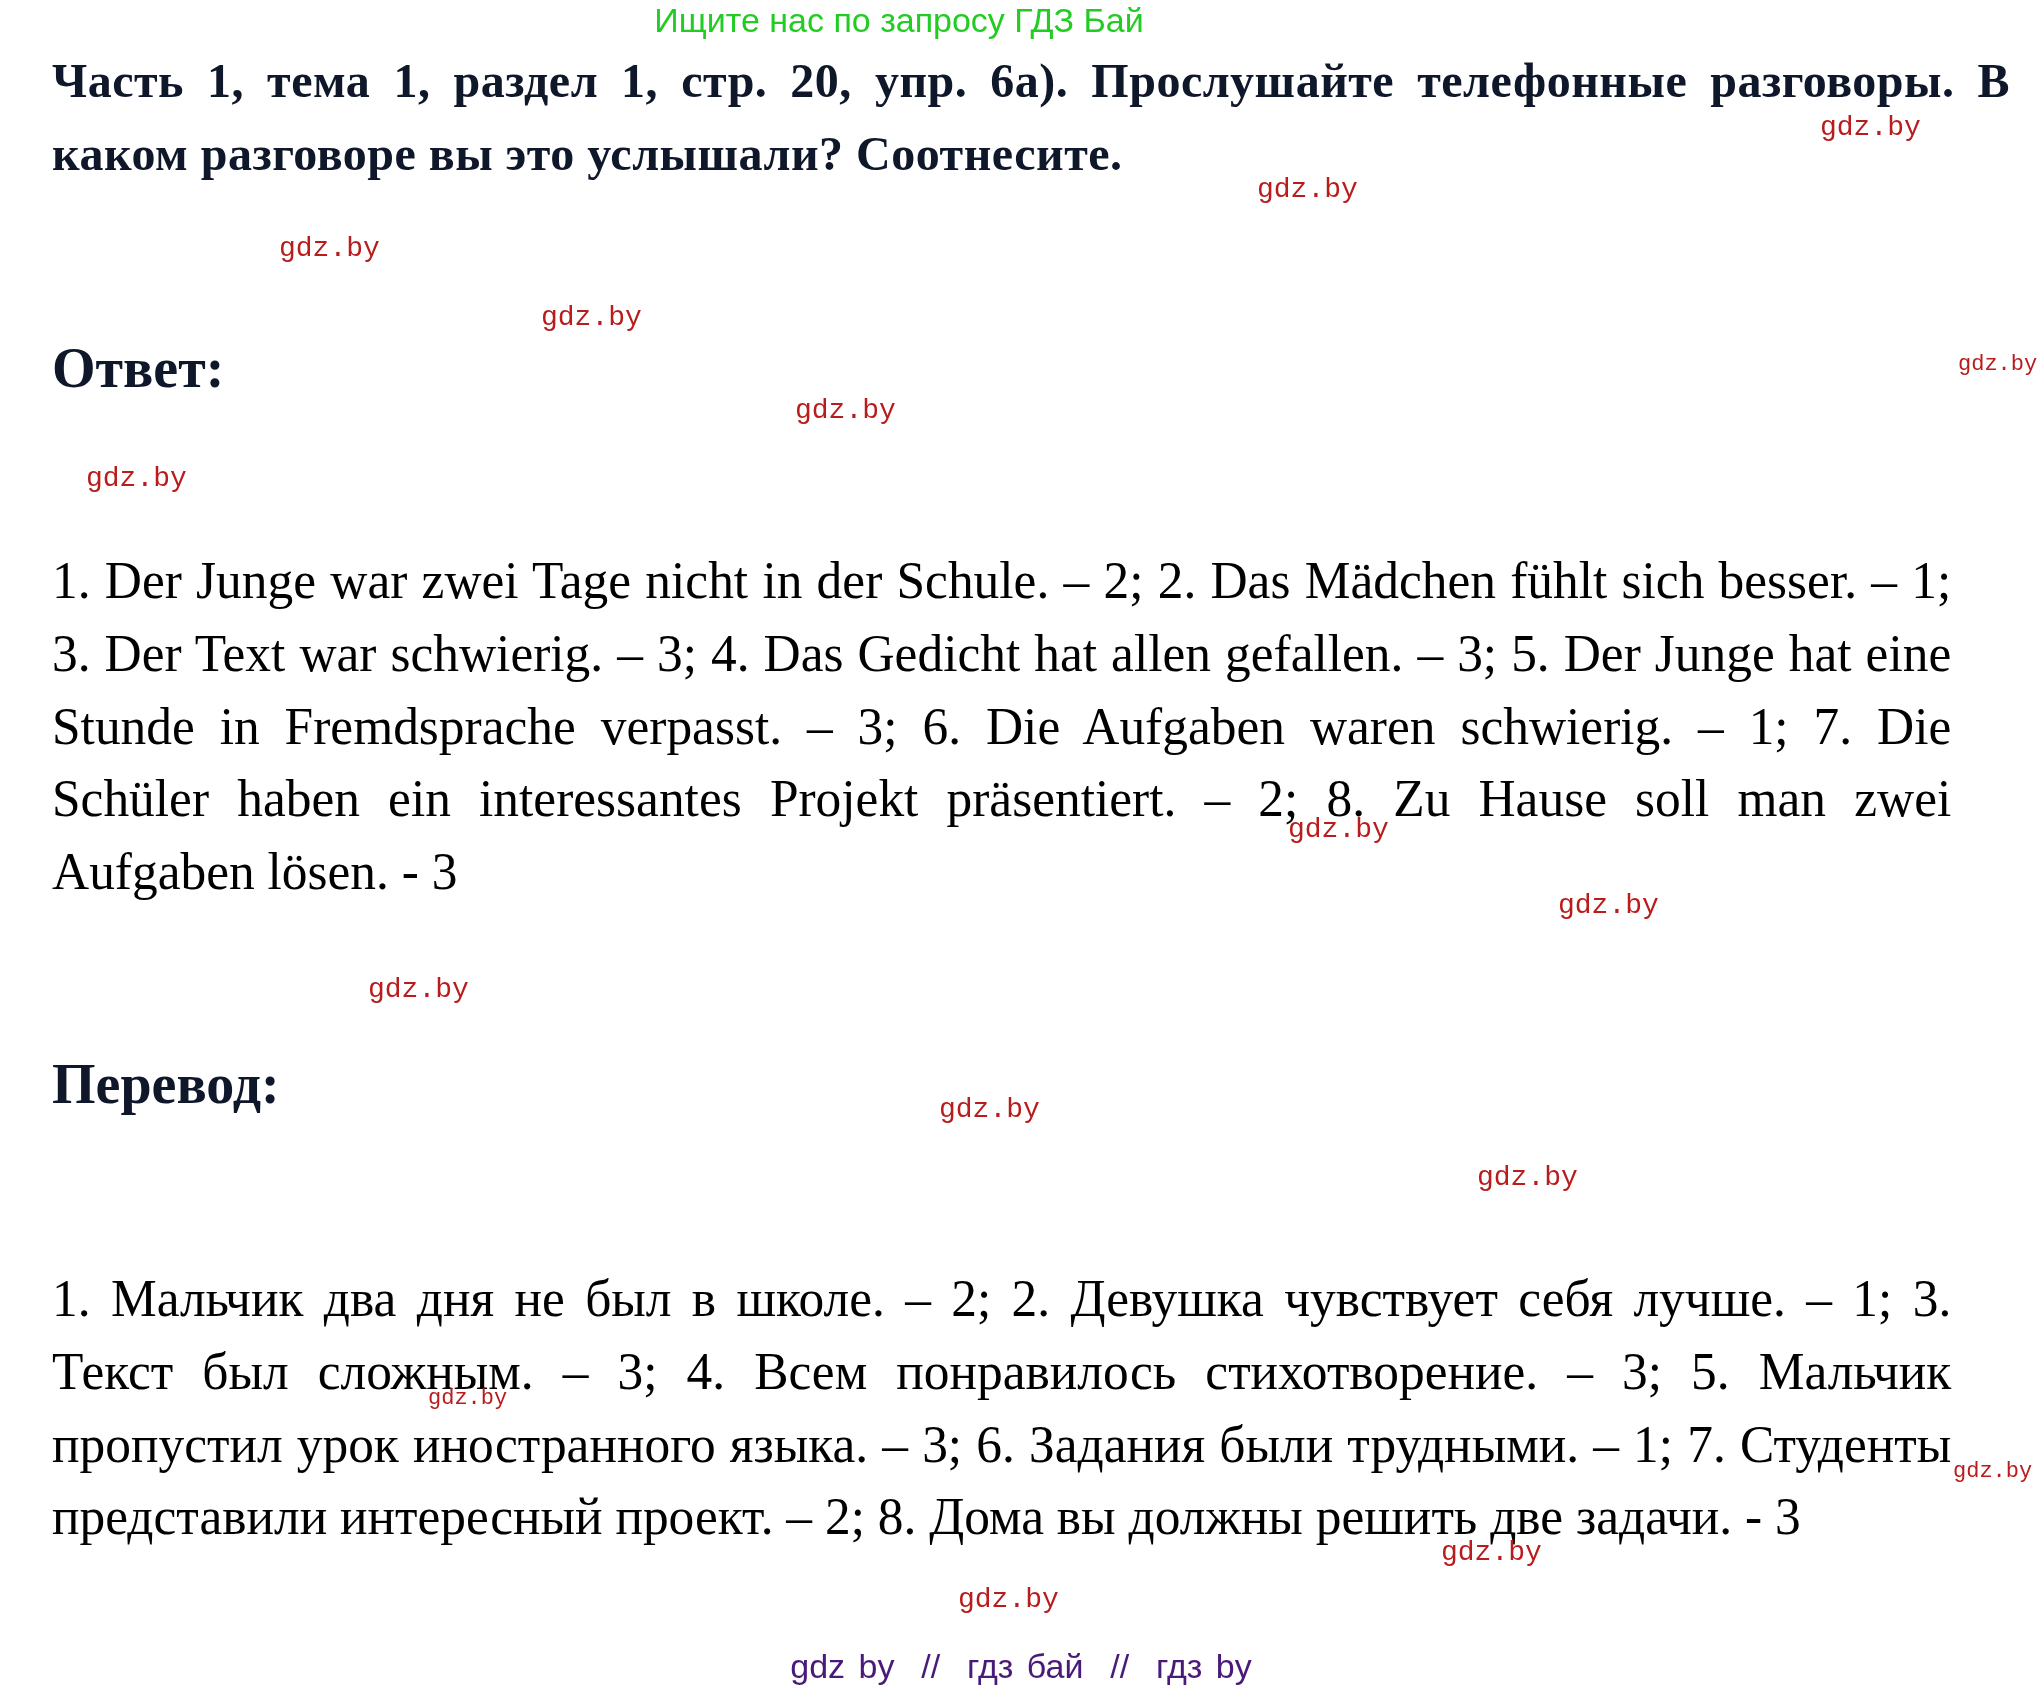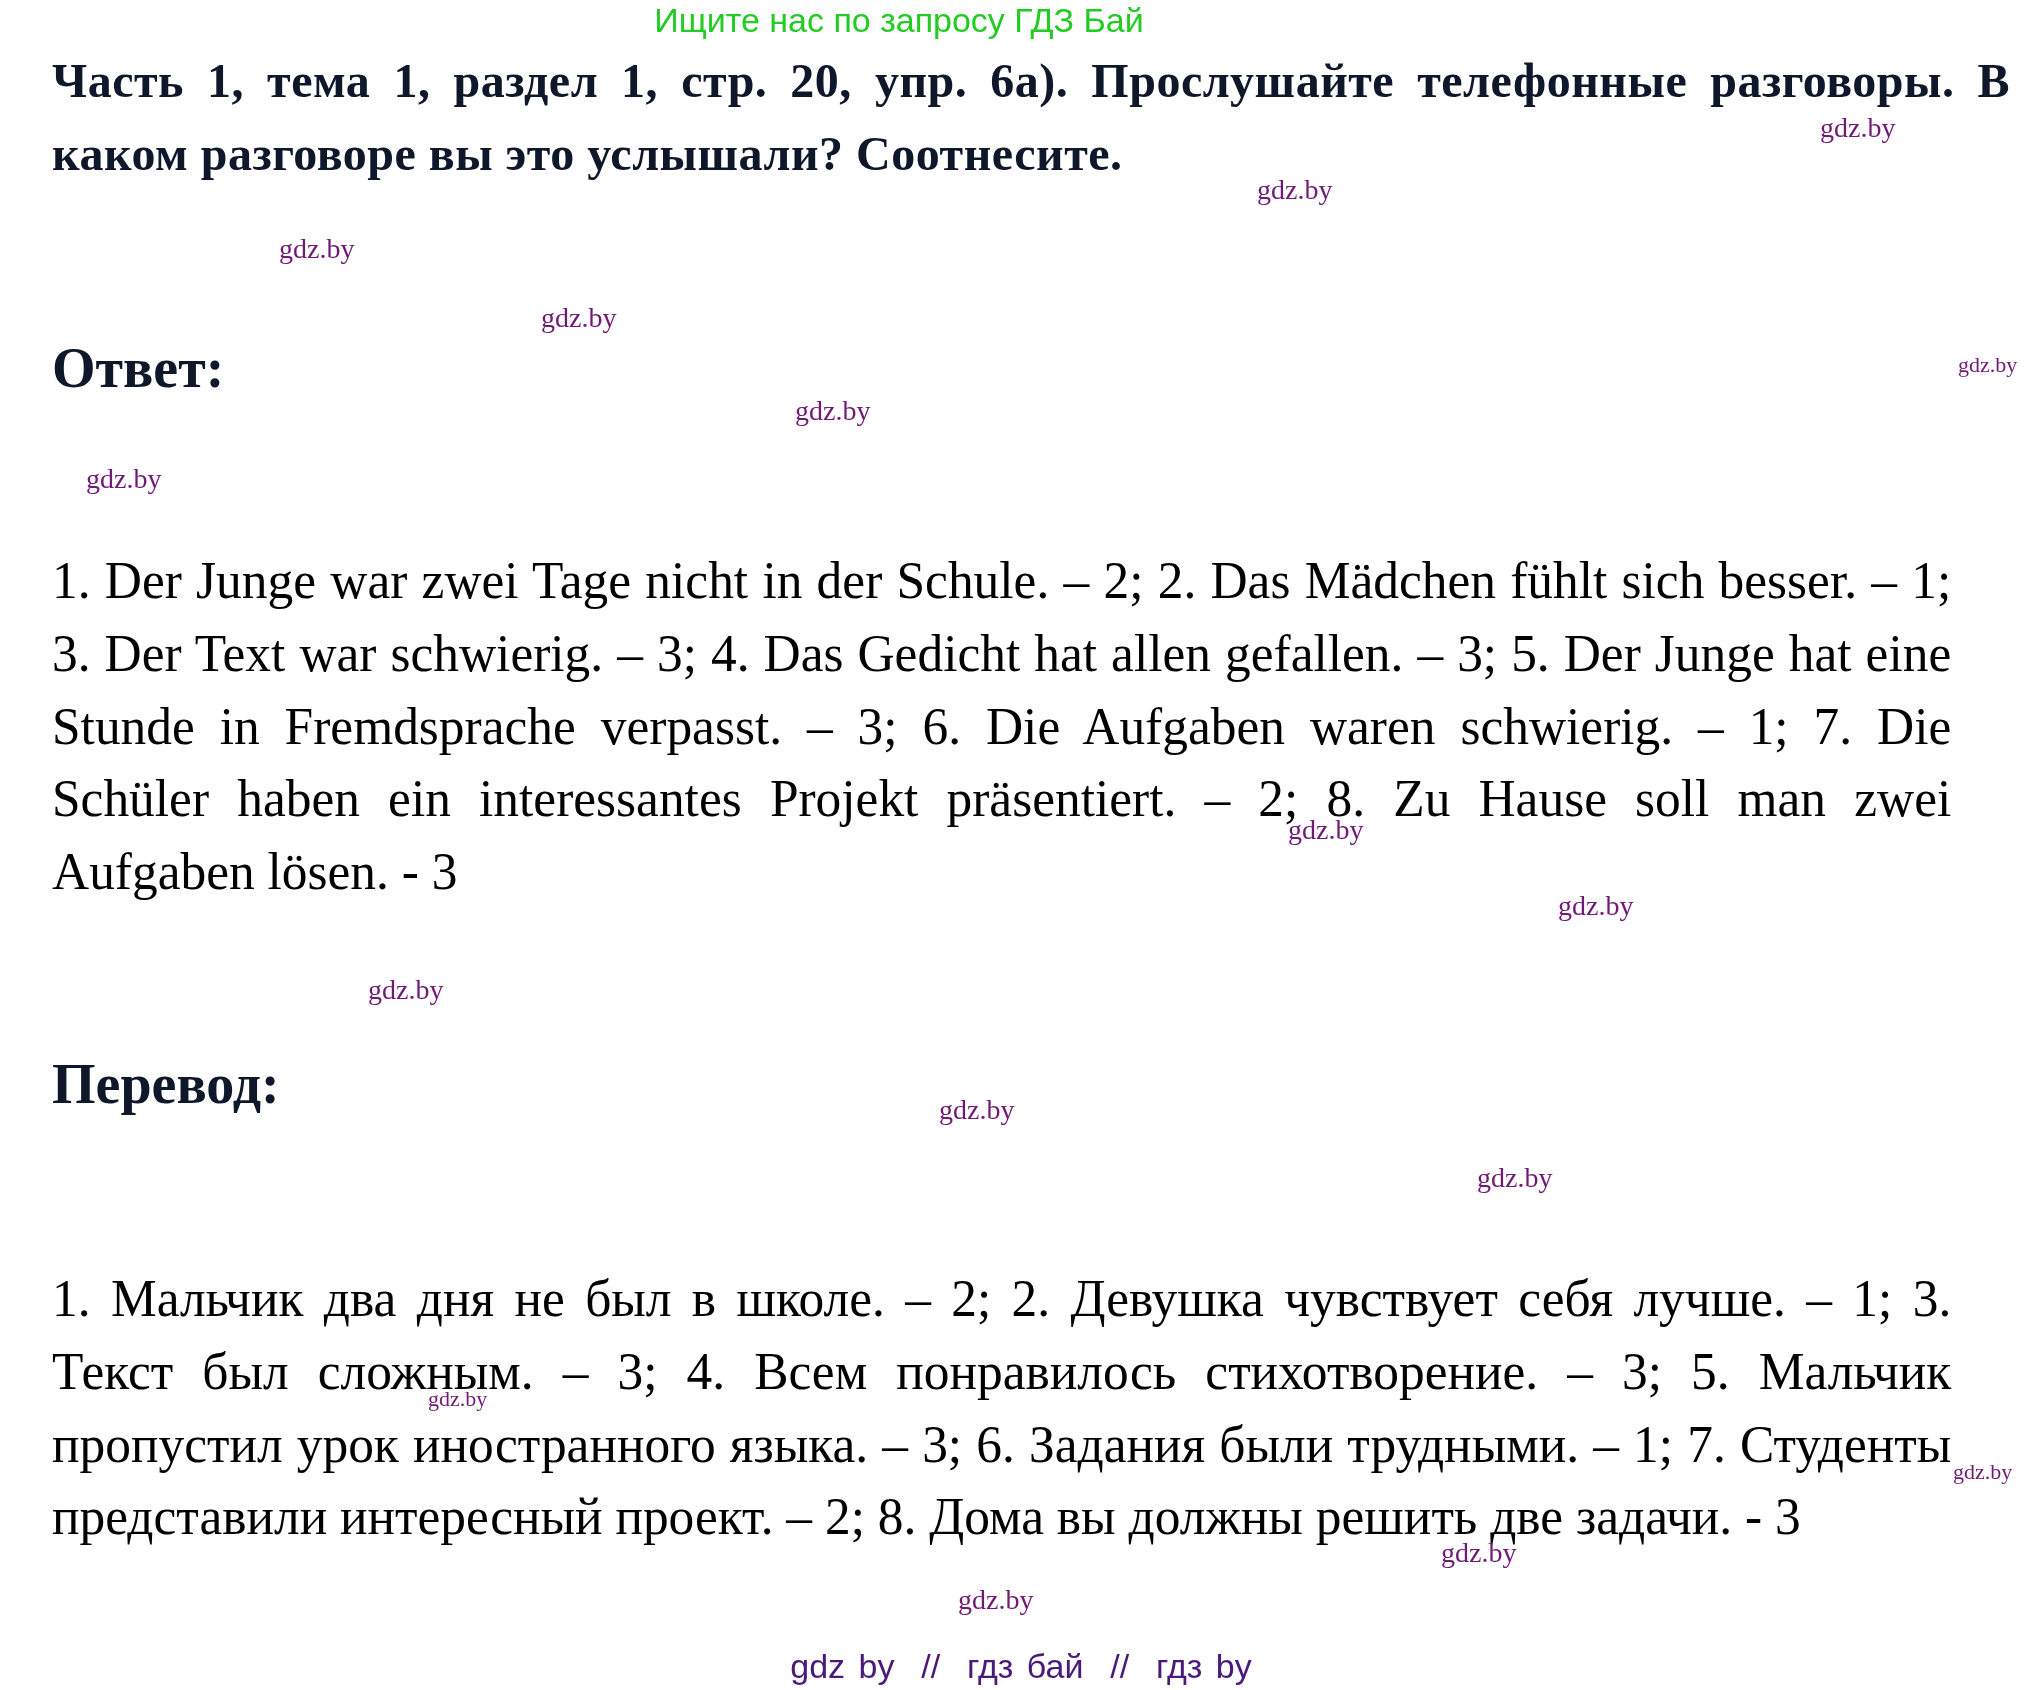--- a/index.html
+++ b/index.html
@@ -20,22 +20,22 @@
     font-family: "Liberation Serif", serif; font-weight: bold;
     font-size: 56px; line-height: 64px; color: #0f172a;
   }
   .para {
     position: absolute; left: 52px; width: 1958px;
     font-family: "Liberation Serif", serif; font-size: 53px; line-height: 72.8px;
     color: #000; text-align: justify; text-align-last: left;
     transform: scaleX(0.97); transform-origin: left top;
   }
   .wm {
-    position: absolute; font-family: Liberation Serif, serif;
-    font-size: 28px; line-height: 32px; color: #701a75;
+    position: absolute; font-family: Liberation Mono, monospace;
+    font-size: 28px; line-height: 32px; color: #b91c1c;
   }
   .wm.small { font-size: 22px; line-height: 26px; }
   .footer {
     position: absolute; left: 0; width: 2042px; top: 1646px; text-align: center;
     font-family: "Liberation Sans", sans-serif; font-size: 34px; line-height: 40px;
     color: #4a1a7a; word-spacing: 4px;
   }
 </style>
 </head>
 <body>

